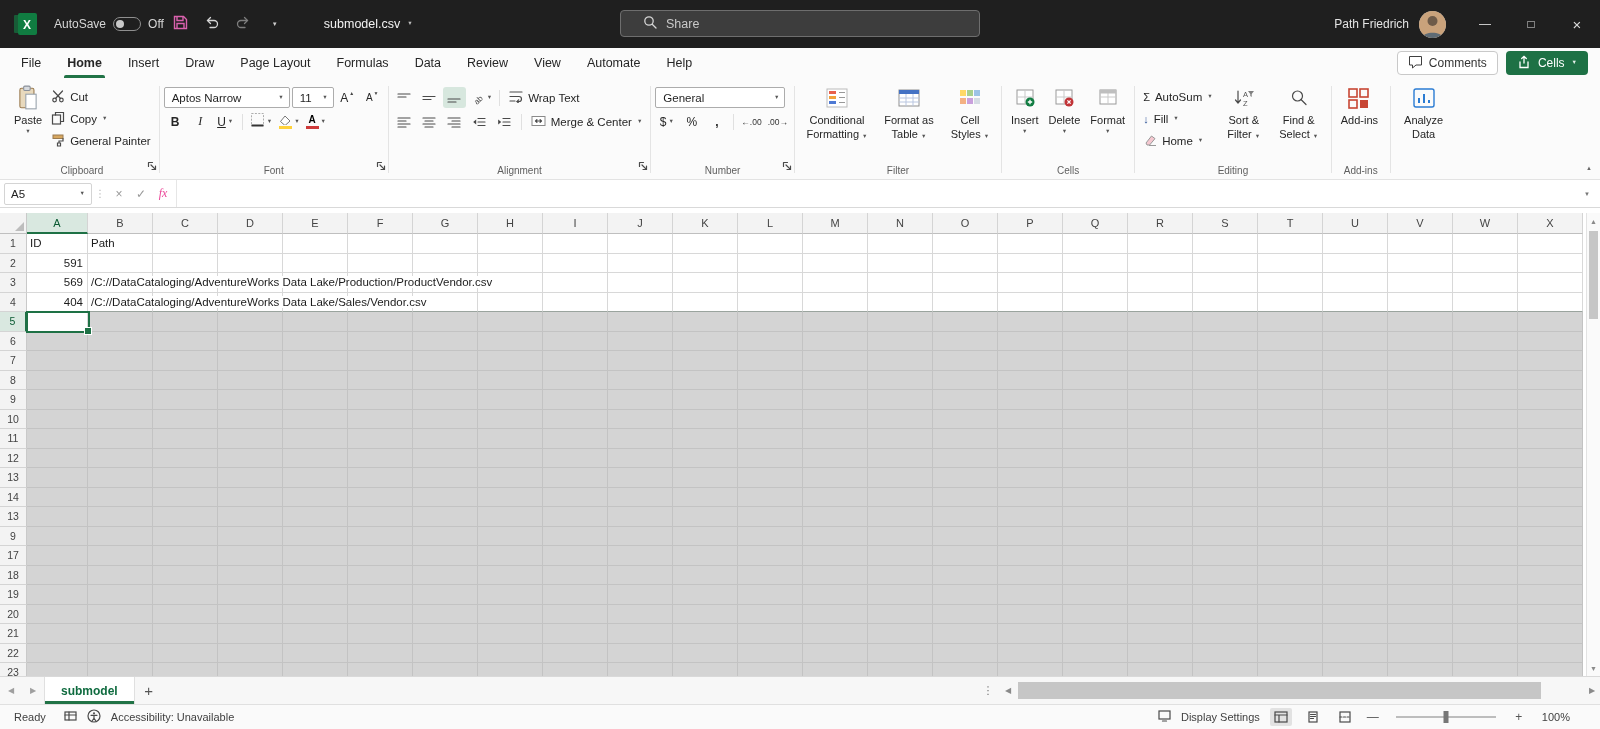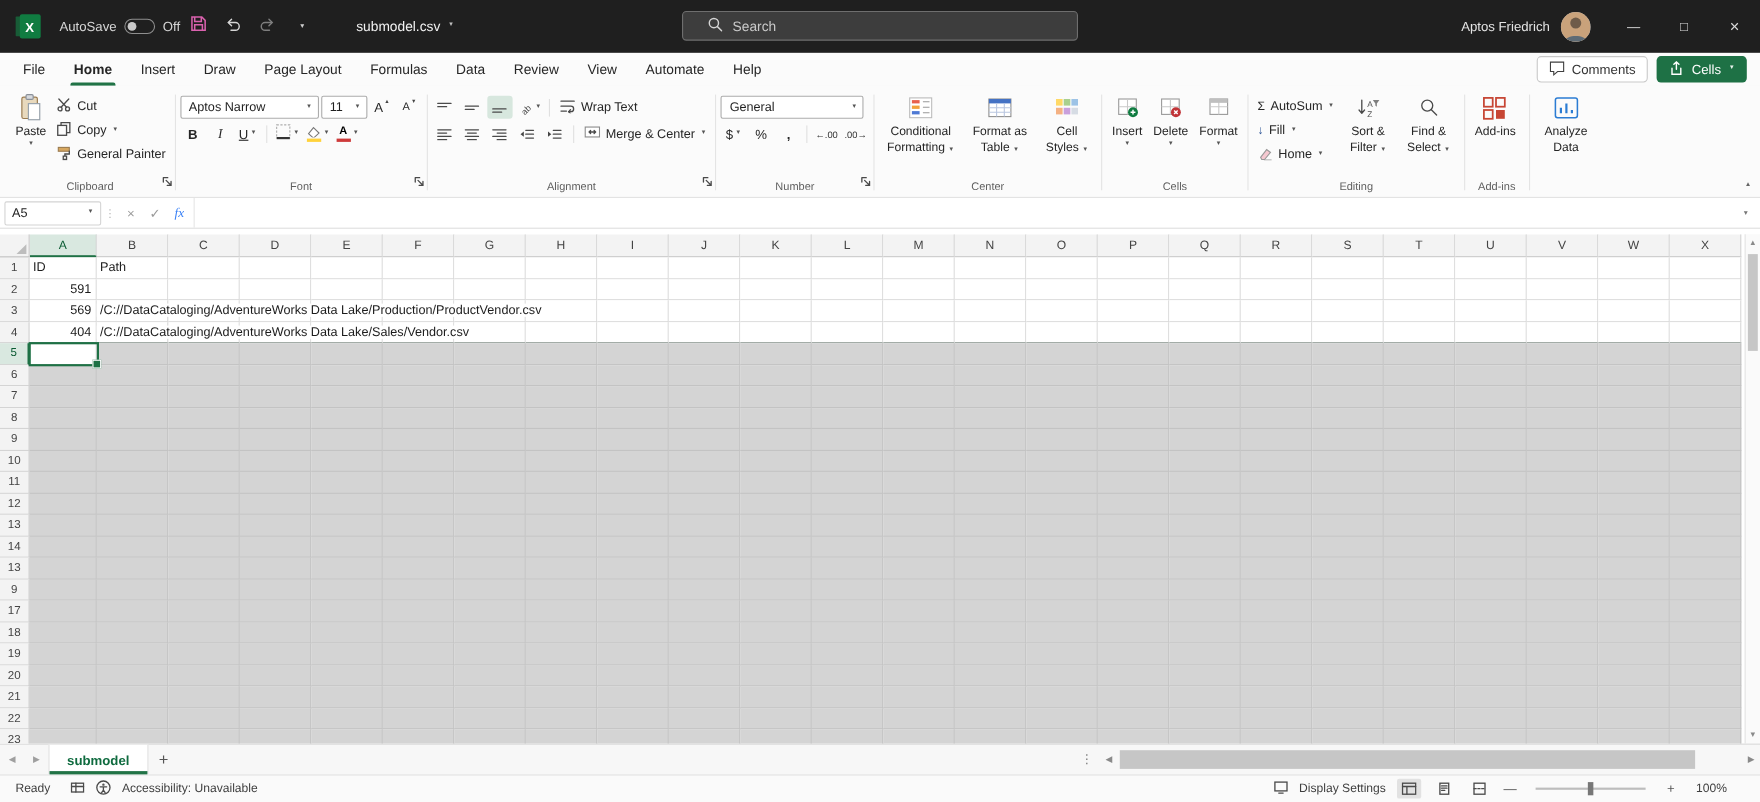--- a/index.html
+++ b/index.html
@@ -61,21 +61,21 @@
   .cbar{width:13px;height:3px}
   .supchev{font-size:5px;color:#444;margin:-9px 0 0 -1px}
   .dec{font-size:8.5px;color:#333;white-space:nowrap}
   .collapse{position:absolute;right:8px;bottom:8px;font-size:6px;color:#666}
 
   
   .formulabar{height:28px;flex:0 0 28px;background:#fff;border-bottom:1px solid #D9D9D9;display:flex;align-items:center}
   .namebox{width:88px;height:22px;margin-left:4px;border:1px solid #D4D4D4;display:flex;align-items:center;justify-content:space-between;padding:0 6px;font-size:11.5px;color:#222;border-radius:2px}
   .fb-dots{color:#B5B5B5;font-size:10px;width:16px;text-align:center}
   .fb-btn{width:22px;text-align:center;color:#9A9A9A;font-size:12px}
-  .fb-fx{font-style:italic;font-family:"Liberation Serif",serif;color:#3b82f6}
+  .fb-fx{font-style:italic;font-family:"Liberation Serif",serif;color:#ec4899}
   .fb-input{flex:1;height:100%;border-left:1px solid #E6E6E6;margin-left:2px}
   .fb-expand{width:26px;text-align:center;color:#777;font-size:6px}
 
   
   .gridwrap{flex:1;display:flex;min-height:0;background:#fff;padding-top:5px}
   .sheet{flex:1;position:relative;overflow:hidden}
   .hdr{display:flex;height:21px}
   .corner{width:27px;flex:0 0 27px;background:#F3F3F3;border-right:1px solid #C9C9C9;border-bottom:1px solid #BFBFBF;position:relative}
   .corner::after{content:'';position:absolute;right:2px;bottom:2px;border-left:9px solid transparent;border-bottom:9px solid #BDBDBD}
   .chwrap{display:flex;flex:1}
@@ -163,24 +163,24 @@
     </div>
     <div class="doc">
       <span>submodel.csv</span>
       <span class="chev">▼</span>
     </div>
     <div class="search">
       <span><svg width="14" height="14">
             <circle class="w" cx="6" cy="6" r="4.2"></circle>
             <path class="w" d="M9.2 9.2 13 13"></path>
           </svg></span>
-      <span>Search</span>
+      <span>Share</span>
     </div>
     <div class="tb-right">
-      <span class="uname">Aptos Friedrich</span>
+      <span class="uname">Path Friedrich</span>
       <span class="avatar">
         <svg viewBox="0 0 27 27" width="27" height="27">
             <rect width="27" height="27" fill="#C9A27B"></rect>
             <circle cx="13.5" cy="10" r="5" fill="#6E5B49"></circle>
             <path d="M3 27c1.5-7 19.5-7 21 0z" fill="#5E6B75"></path>
           </svg>
       </span>
       <div class="winbtn">
           <span>—</span>
         </div>
@@ -495,21 +495,21 @@
                 <rect x="15" y="2" width="6" height="6" fill="#9DC3E6"></rect>
                 <rect x="1" y="10" width="6" height="6" fill="#F4B183"></rect>
                 <rect x="8" y="10" width="6" height="6" fill="#C9A0DC"></rect>
                 <rect x="15" y="10" width="6" height="6" fill="#D6DCE4"></rect>
               </svg>
             </span>
           <span class="bb-label" style="width:44px"><span>Cell Styles</span> <span class="chev">▼</span></span>
         </div>
       </div>
       <div class="rlabel">
-          <span>Center</span>
+          <span>Filter</span>
         </div>
     </div>
     <div class="rsep"></div>
 
     <div class="rgroup">
       <div class="rbody">
         <div class="bigbtn">
           <span class="bb-ic">
               <svg width="20" height="20">
                 <rect x="2" y="2" width="16" height="14" fill="#fff" stroke="#9A9A9A"></rect>

